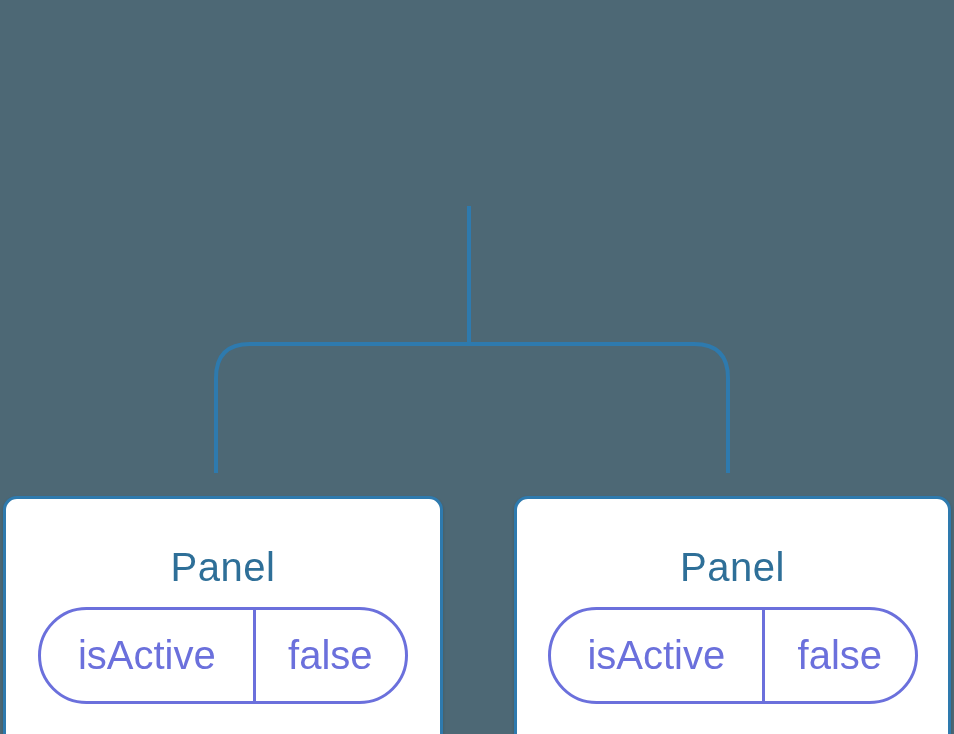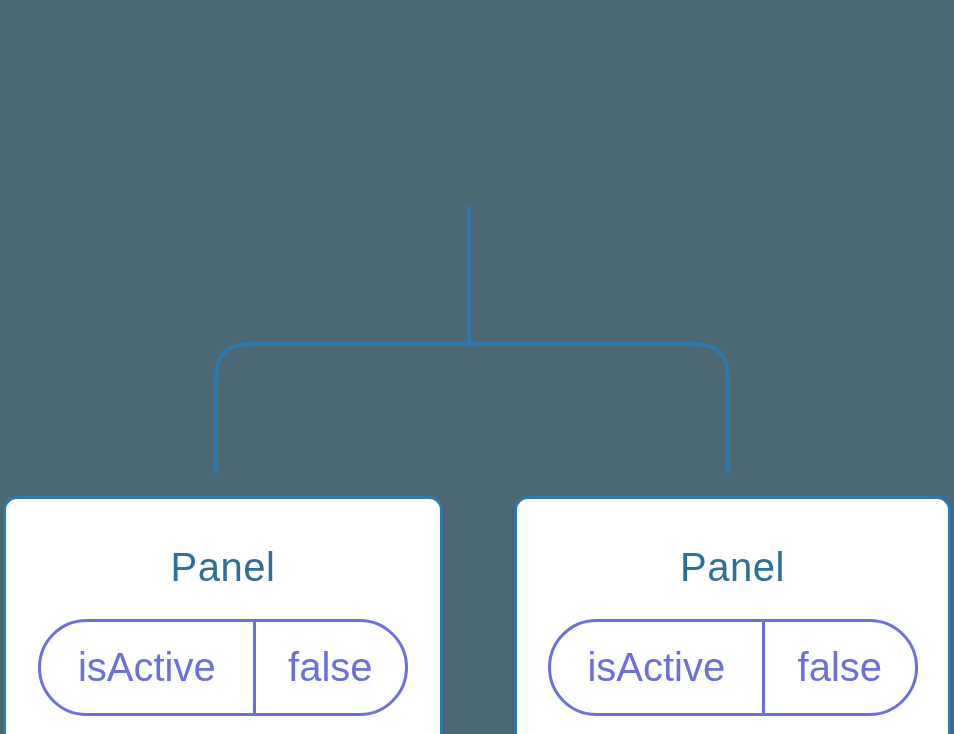--- a/index.html
+++ b/index.html
@@ -60,21 +60,21 @@
     flex-direction: column;
     align-items: center;
     padding-top: 46px;
   }
   .node-panel.left  { left: 3px;   width: 440px; }
   .node-panel.right { left: 514px; width: 437px; }
   .panel-title {
     line-height: 44px;
   }
   .state-pill {
-    margin-top: 30px;
+    margin-top: 18px;
     width: 370px;
     height: 97px;
     border: 3px solid var(--prop_accent);
     border-radius: 60px;
     display: flex;
     align-items: stretch;
     overflow: hidden;
     color: var(--prop_accent);
     font-size: 40px;
     background: var(--node_bg);

